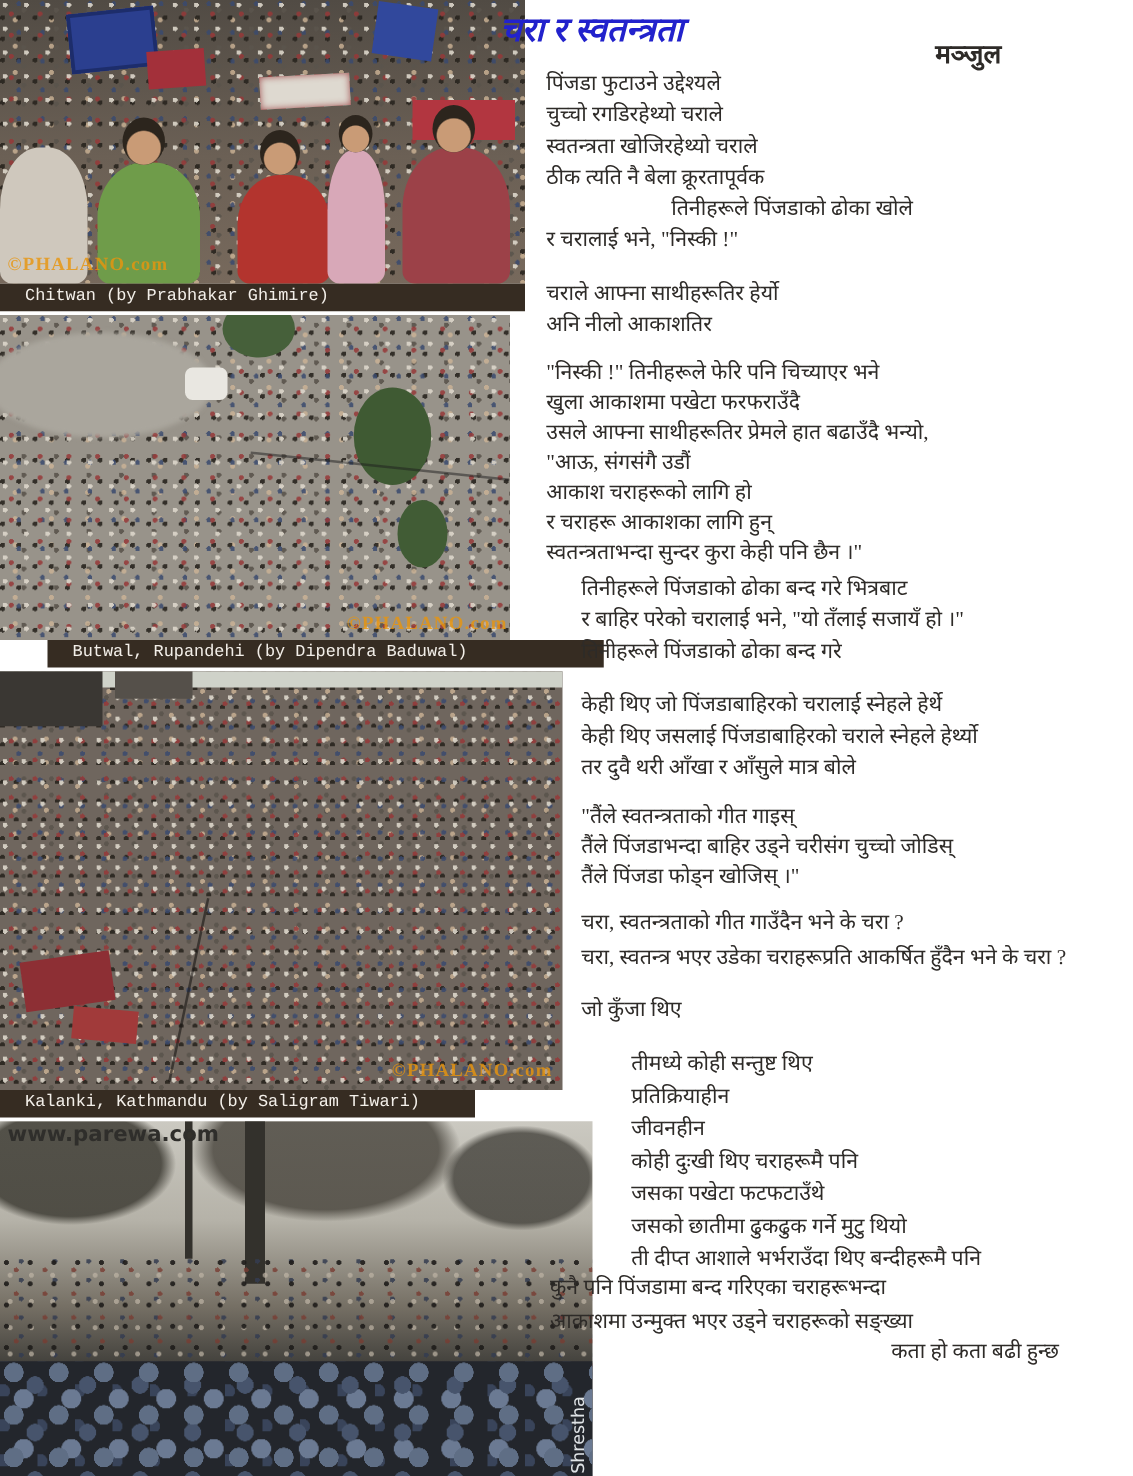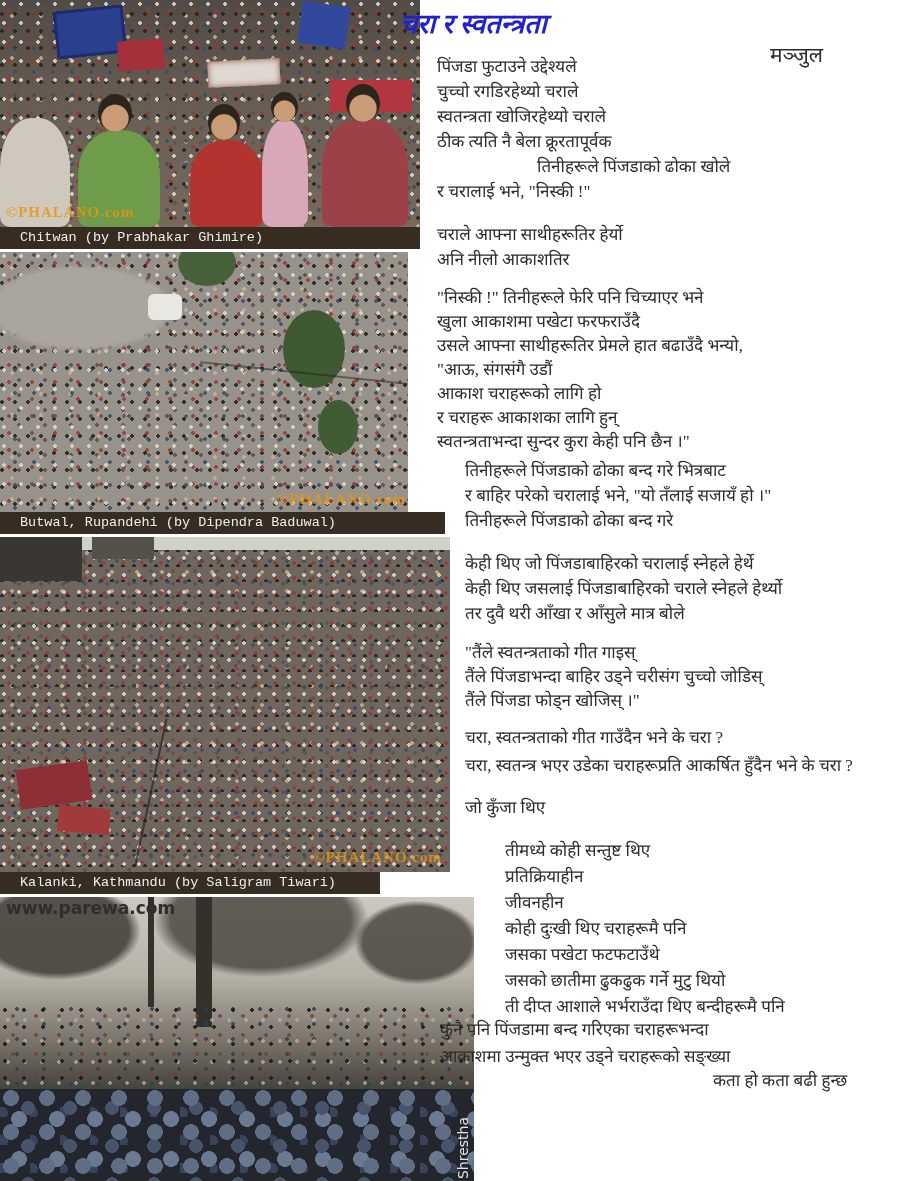--- a/index.html
+++ b/index.html
@@ -34,21 +34,21 @@
   .p1{top:0;width:420px;height:227px;background:linear-gradient(#514b44,#6b6055 55%,#77695c);}
   .flag{position:absolute;}
   .person{position:absolute;border-radius:45% 45% 10px 10px;}
   .head{position:absolute;border-radius:50%;
         background:radial-gradient(circle at 50% 64%, #c99b76 44%, #2c251d 48%);}
   .cap1{top:227px;width:420px;}
 
   
   .p2{top:252px;width:408px;height:260px;background:#98938a;}
   .blob{position:absolute;border-radius:50%;}
-  .cap2{top:512px;width:445px;}
+  .cap2{top:512px;width:445px;margin-left:38px;}
 
   
   .p3{top:537px;width:450px;height:335px;background:#6f665e;}
   .p3 .speckle{background-size:15px 17px,19px 15px,17px 21px,11px 15px,25px 19px,22px 13px;}
   .cap3{top:872px;width:380px;}
 
   
   .p4{top:897px;width:474px;height:284px;
       background:linear-gradient(#cbc9c1 0%,#b5b2a8 28%,#767065 52%,#3d3c38 70%,#2a2c31 100%);}
   .trees{position:absolute;inset:0;background-image:
@@ -72,22 +72,22 @@
           font-weight:bold;font-size:17px;color:#2f2e2b;}
   .vertcredit{position:absolute;right:3px;bottom:2px;writing-mode:vertical-rl;
           transform:rotate(180deg);font-family:"DejaVu Sans", sans-serif;
           font-size:14px;color:#e0e4e7;}
 
   
   .poem{position:absolute;left:430px;top:0;width:476px;height:1181px;color:var(--poem-color);}
   .poem-title{position:absolute;top:4px;left:0;width:100%;text-align:left;
       transform:translateX(-30px);font-size:27px;font-weight:bold;font-style:italic;
       color:var(--title-color);}
-  .poem-author{position:absolute;top:40px;left:0;width:100%;text-align:right;
-      padding-right:83px;box-sizing:border-box;font-size:21px;font-weight:normal;}
+  .poem-author{position:absolute;top:28px;left:0;width:100%;text-align:right;
+      padding-right:105px;box-sizing:border-box;font-size:21px;font-weight:bold;}
   .stanza{position:absolute;white-space:nowrap;font-size:17px;}
   .poem-line{white-space:nowrap;}
   .s1{top:54px;left:7px;line-height:25px;}
   .s1 .poem-line:nth-child(5){margin-left:100px;}
   .s2{top:222px;left:7px;line-height:25px;}
   .s3{top:286px;left:7px;line-height:24px;}
   .s4{top:458px;left:35px;line-height:25px;}
   .s5{top:551px;left:35px;line-height:25px;}
   .s6{top:641px;left:35px;line-height:24px;}
   .s7{top:725px;left:35px;line-height:25px;}

